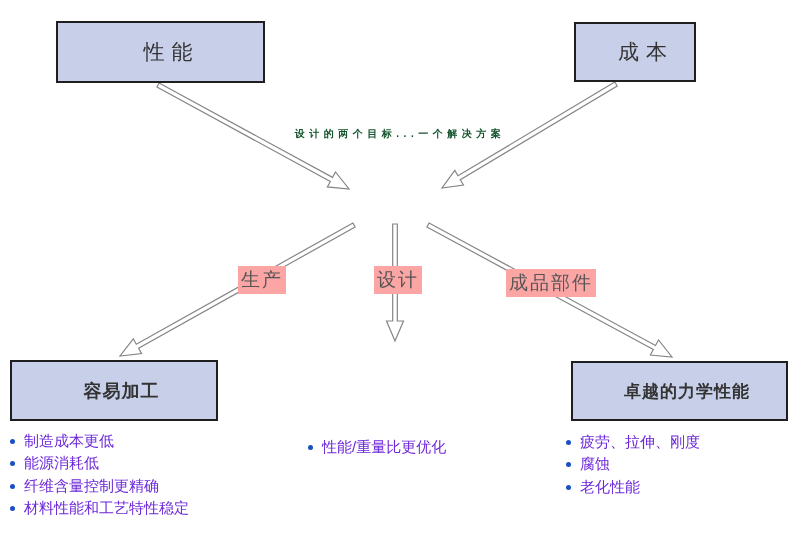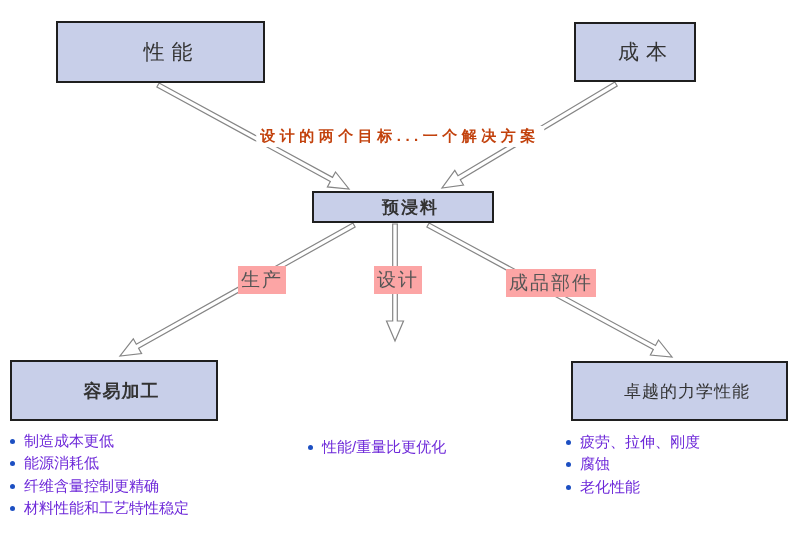--- a/index.html
+++ b/index.html
@@ -16,26 +16,26 @@
     color:#333333;
     padding-left:15px;
   }
   .nbox.top{font-size:21px;letter-spacing:7px;font-weight:500;}
   .nbox.top .lbl{padding-left:7px;} 
   #box-performance{left:56px;top:21px;width:209px;height:62px;}
   #box-cost{left:574px;top:22px;width:122px;height:60px;}
   #box-prepreg{left:312px;top:191px;width:182px;height:32px;font-size:17px;font-weight:700;letter-spacing:2px;}
   #box-easy{left:10px;top:360px;width:208px;height:61px;font-size:18px;font-weight:600;letter-spacing:1px;}
   #box-weight{left:310px;top:343px;width:178px;height:84px;flex-direction:column;font-size:17px;font-weight:600;letter-spacing:1px;line-height:28px;}
-  #box-mech{left:571px;top:361px;width:217px;height:60px;font-size:17px;font-weight:400;letter-spacing:1px;}
+  #box-mech{left:571px;top:361px;width:217px;height:60px;font-size:17px;font-weight:700;letter-spacing:1px;}
 
   .caption{
     position:absolute;left:400px;top:126px;transform:translateX(-50%);
     background:#ffffff;padding:1px 4px;white-space:nowrap;
-    font-size:15px;font-weight:600;letter-spacing:4.5px;color:#c2410c;
+    font-size:10px;font-weight:600;letter-spacing:4.5px;color:#14532d;
   }
   .branch-label{
     position:absolute;transform:translate(-50%,-50%);
     background:#fca5a5;padding:1px 3px;white-space:nowrap;
     font-size:19px;font-weight:400;letter-spacing:2px;color:#555555;
   }
   #label-production{left:262px;top:280px;}
   #label-design{left:398px;top:280px;}
   #label-finished{left:551px;top:283px;}
 
@@ -65,23 +65,20 @@
   <div class="nbox top" id="box-performance">
     <span class="lbl">性能</span>
   </div>
 
   <div class="nbox top" id="box-cost">
     <span class="lbl">成本</span>
   </div>
 
   <div class="caption">设计的两个目标...一个解决方案</div>
 
-  <div class="nbox" id="box-prepreg">
-    <span>预浸料</span>
-  </div>
 
   <div class="branch-label" id="label-production">生产</div>
   <div class="branch-label" id="label-design">设计</div>
   <div class="branch-label" id="label-finished">成品部件</div>
 
   <div class="nbox" id="box-easy">
     <span>容易加工</span>
   </div>
 
 

